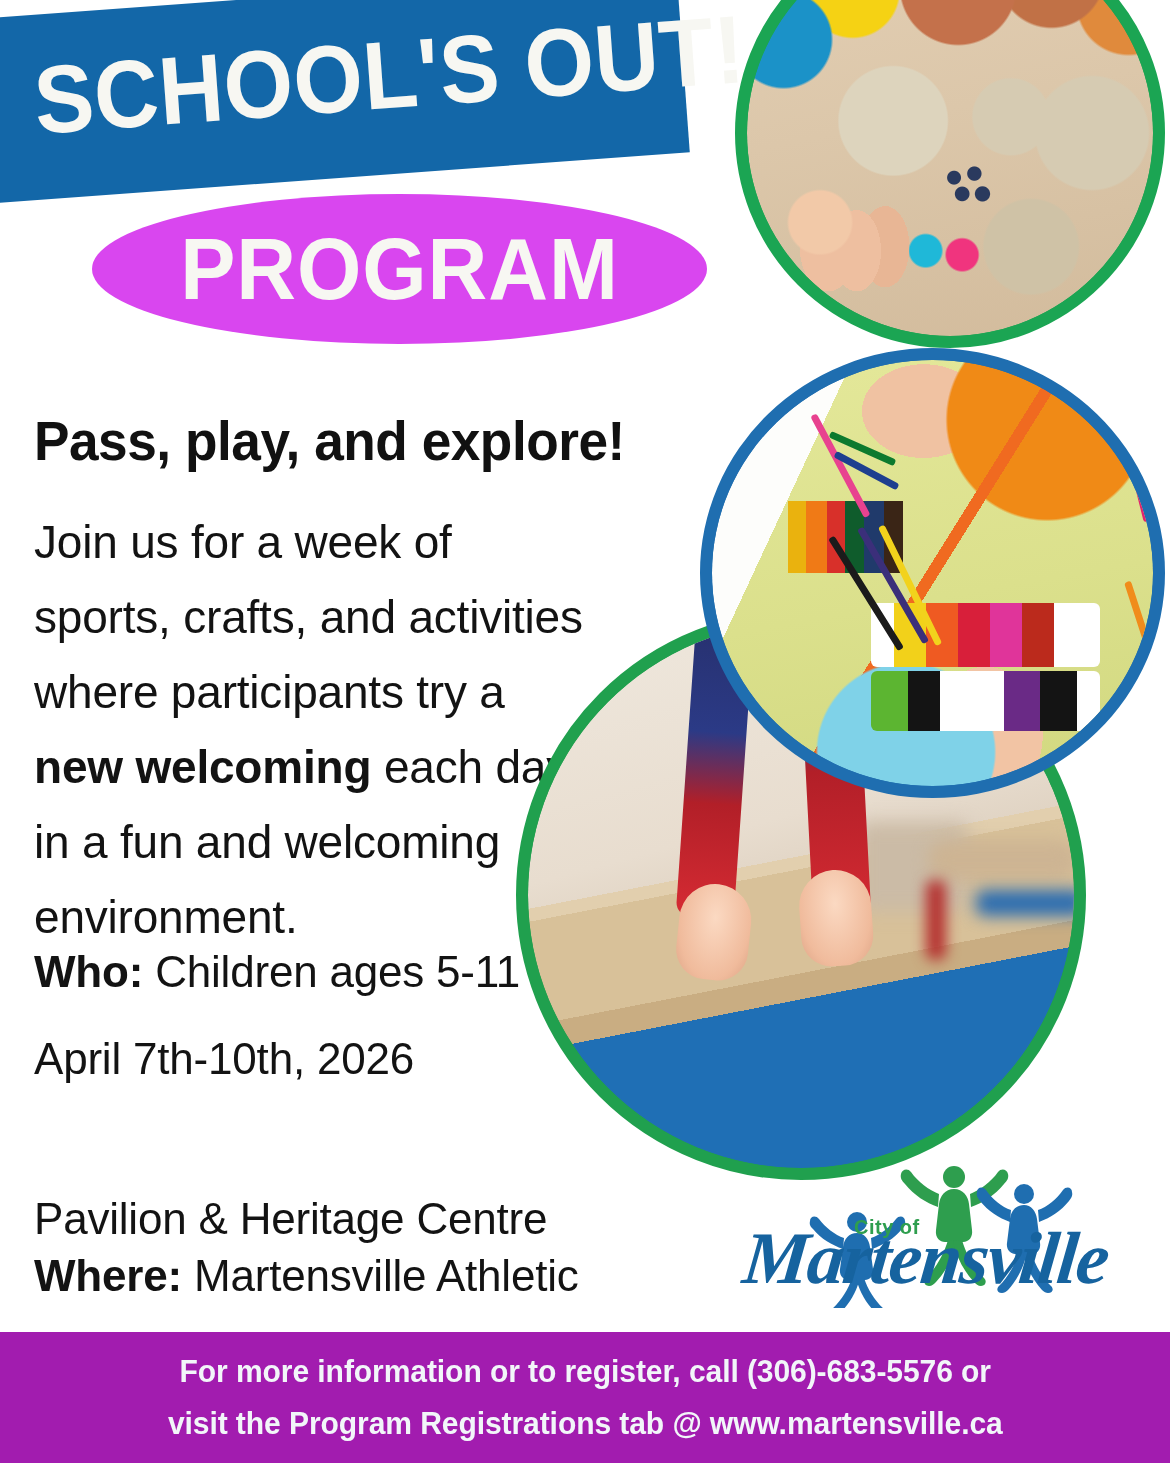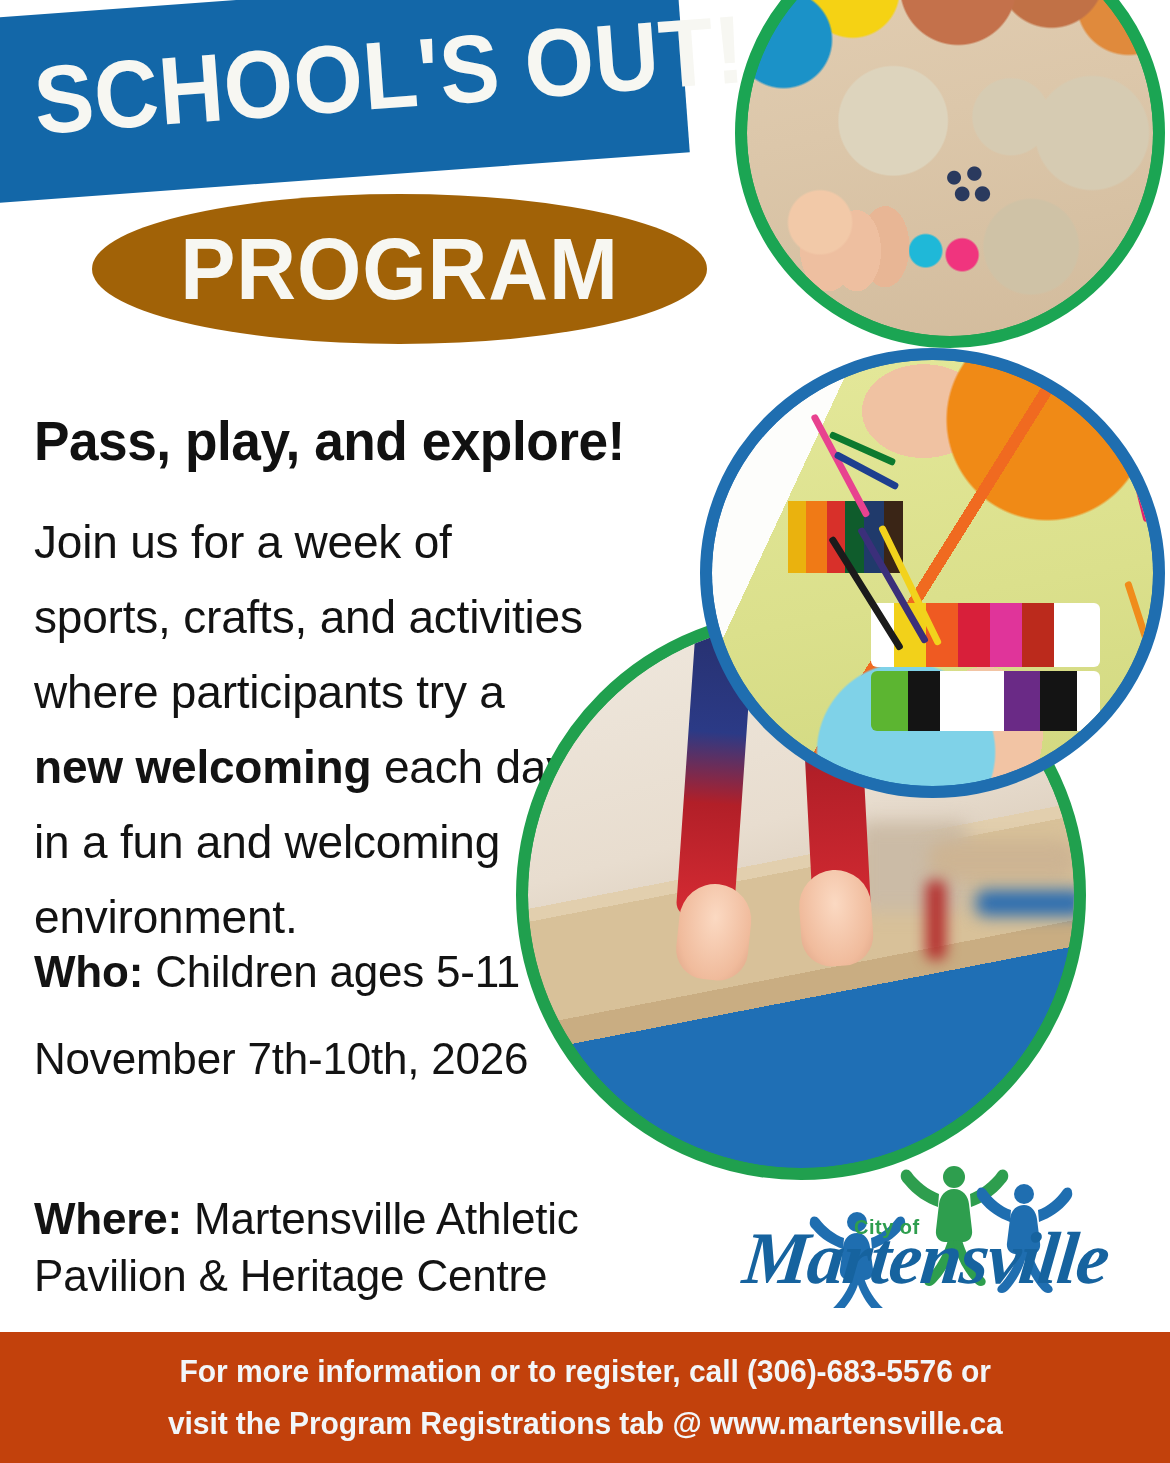--- a/index.html
+++ b/index.html
@@ -44,21 +44,21 @@
     transform: scaleX(0.93);
     transform-origin: left top;
   }
 
   .program-ellipse {
     position: absolute;
     left: 92px;
     top: 194px;
     width: 615px;
     height: 150px;
-    background: #a16207;
+    background: #d946ef;
     border-radius: 50%;
   }
   .program-text {
     position: absolute;
     left: 0;
     top: 0;
     width: 615px;
     height: 150px;
     display: flex;
     align-items: center;
@@ -330,21 +330,21 @@
     transform-origin: left top;
   }
 
   
   #footer {
     position: absolute;
     left: 0;
     bottom: 0;
     width: 1170px;
     height: 131px;
-    background: #c2410c;
+    background: #a21caf;
     display: flex;
     flex-direction: column;
     align-items: center;
     justify-content: center;
   }
   #footer .fline {
     color: #f2f6f9;
     font-family: "Liberation Sans Narrow", "Liberation Sans", sans-serif;
     font-size: 31px;
     font-weight: bold;
@@ -404,26 +404,26 @@
 
   <div class="body-copy">
     <span>Join us for a week of sports, crafts, and activities where participants try a </span><b>new welcoming</b><span> each day in a fun and welcoming environment.</span>
   </div>
 
   <div class="detail-block" id="detail-who">
     <span class="lbl">Who:</span><span> Children ages 5-11</span>
   </div>
 
   <div class="detail-block" id="detail-when">
-    <div>November 7th-10th, 2026</div>
+    <div>April 7th-10th, 2026</div>
   </div>
 
   <div class="detail-block" id="detail-where">
+    <div>Pavilion &amp; Heritage Centre</div>
     <div><span class="lbl">Where:</span><span> Martensville Athletic</span></div>
-    <div>Pavilion &amp; Heritage Centre</div>
   </div>
 
   <div id="logo">
     <svg width="368" height="148" viewBox="0 0 368 148" style="position:absolute;left:0;top:0;">
 
       <g fill="#2e9e4e">
         <circle cx="212" cy="17" r="11"></circle>
         <path d="M212 29 c-9 0 -14 7 -15 15 l-3 26 c-1 8 4 12 9 12 l18 0 c6 0 10 -5 9 -12 l-3 -26 c-1 -8 -6 -15 -15 -15 z"></path>
         <path d="M197 34 c-10 -4 -21 -12 -28 -22 -3 -4 -9 -3 -10 2 -1 4 1 7 4 10 9 11 21 19 33 23 z"></path>
         <path d="M228 34 c10 -4 21 -12 28 -22 3 -4 9 -3 10 2 1 4 -1 7 -4 10 -9 11 -21 19 -33 23 z"></path>

